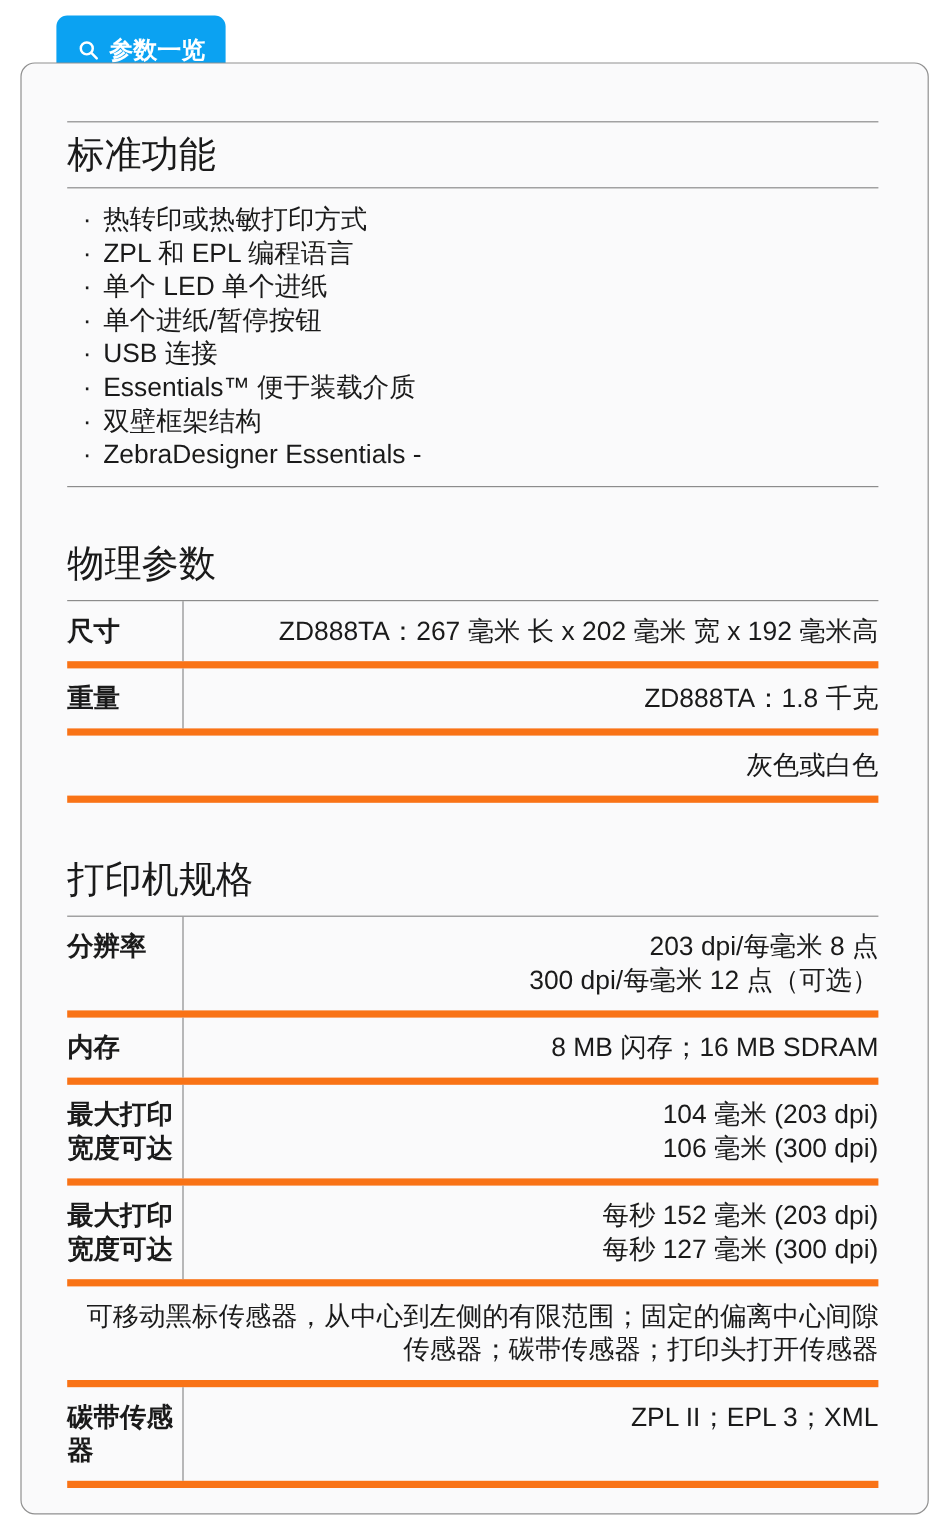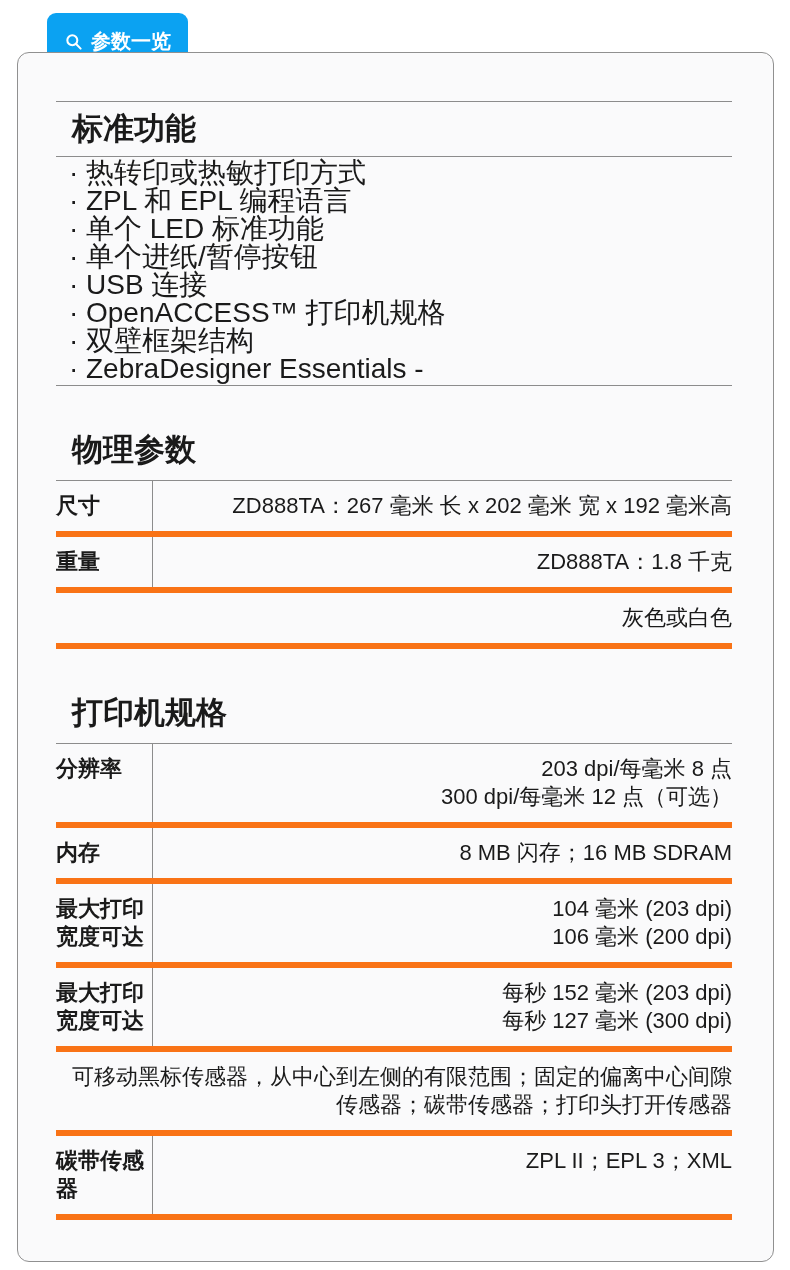--- a/index.html
+++ b/index.html
@@ -17,25 +17,25 @@
   }
   .badge svg { display:block; }
   .card {
     position:absolute; left:17px; top:52px; width:757px; height:1210px;
     box-sizing:border-box; background:#fafafb;
     border:1px solid #909090; border-radius:12px;
     padding:48px 41px 20px 38px; overflow:hidden;
   }
   .rule { height:1px; background:#8c8c8c; }
   .section-title {
-    font-size:31px; line-height:40px; font-weight:700; margin:7px 16px;
+    font-size:31px; line-height:40px; font-weight:400; margin:7px 0;
   }
   .mt-section { margin-top:44px; margin-bottom:10px; }
   .feature-list {
-    list-style:none; margin:2px 0; padding:0; font-size:28px;
+    list-style:none; margin:12px 0; padding:0; font-size:22px;
   }
   .feature-list li {
     line-height:28px; padding-left:30px; position:relative;
   }
   .feature-list li::before {
     content:"·"; position:absolute; left:13px; top:0;
   }
   .spec-table { border-top:1px solid #8c8c8c; font-size:22px; }
   .spec-row { display:flex; border-bottom:6px solid #f97316; }
   .cell-label {
@@ -63,24 +63,24 @@
 
 <div class="card">
 
   <section>
     <div class="rule"></div>
     <h2 class="section-title">标准功能</h2>
     <div class="rule"></div>
     <ul class="feature-list">
       <li>热转印或热敏打印方式</li>
       <li>ZPL 和 EPL 编程语言</li>
-      <li>单个 LED 标准功能</li>
+      <li>单个 LED 单个进纸</li>
       <li>单个进纸/暂停按钮</li>
       <li>USB 连接</li>
-      <li>OpenACCESS™ 打印机规格</li>
+      <li>Essentials™ 便于装载介质</li>
       <li>双壁框架结构</li>
       <li>ZebraDesigner Essentials -</li>
     </ul>
     <div class="rule"></div>
   </section>
 
   <section>
     <h2 class="section-title mt-section">物理参数</h2>
     <div class="spec-table">
       <div class="spec-row">
@@ -105,21 +105,21 @@
         <div class="cell-value">203 dpi/每毫米 8 点
 300 dpi/每毫米 12 点（可选）</div>
       </div>
       <div class="spec-row">
         <div class="cell-label">内存</div>
         <div class="cell-value">8 MB 闪存；16 MB SDRAM</div>
       </div>
       <div class="spec-row">
         <div class="cell-label">最大打印宽度可达</div>
         <div class="cell-value">104 毫米 (203 dpi)
-106 毫米 (200 dpi)</div>
+106 毫米 (300 dpi)</div>
       </div>
       <div class="spec-row">
         <div class="cell-label">最大打印宽度可达</div>
         <div class="cell-value">每秒 152 毫米 (203 dpi)
 每秒 127 毫米 (300 dpi)</div>
       </div>
       <div class="spec-row">
         <div class="cell-value">可移动黑标传感器，从中心到左侧的有限范围；固定的偏离中心间隙传感器；碳带传感器；打印头打开传感器</div>
       </div>
       <div class="spec-row">

